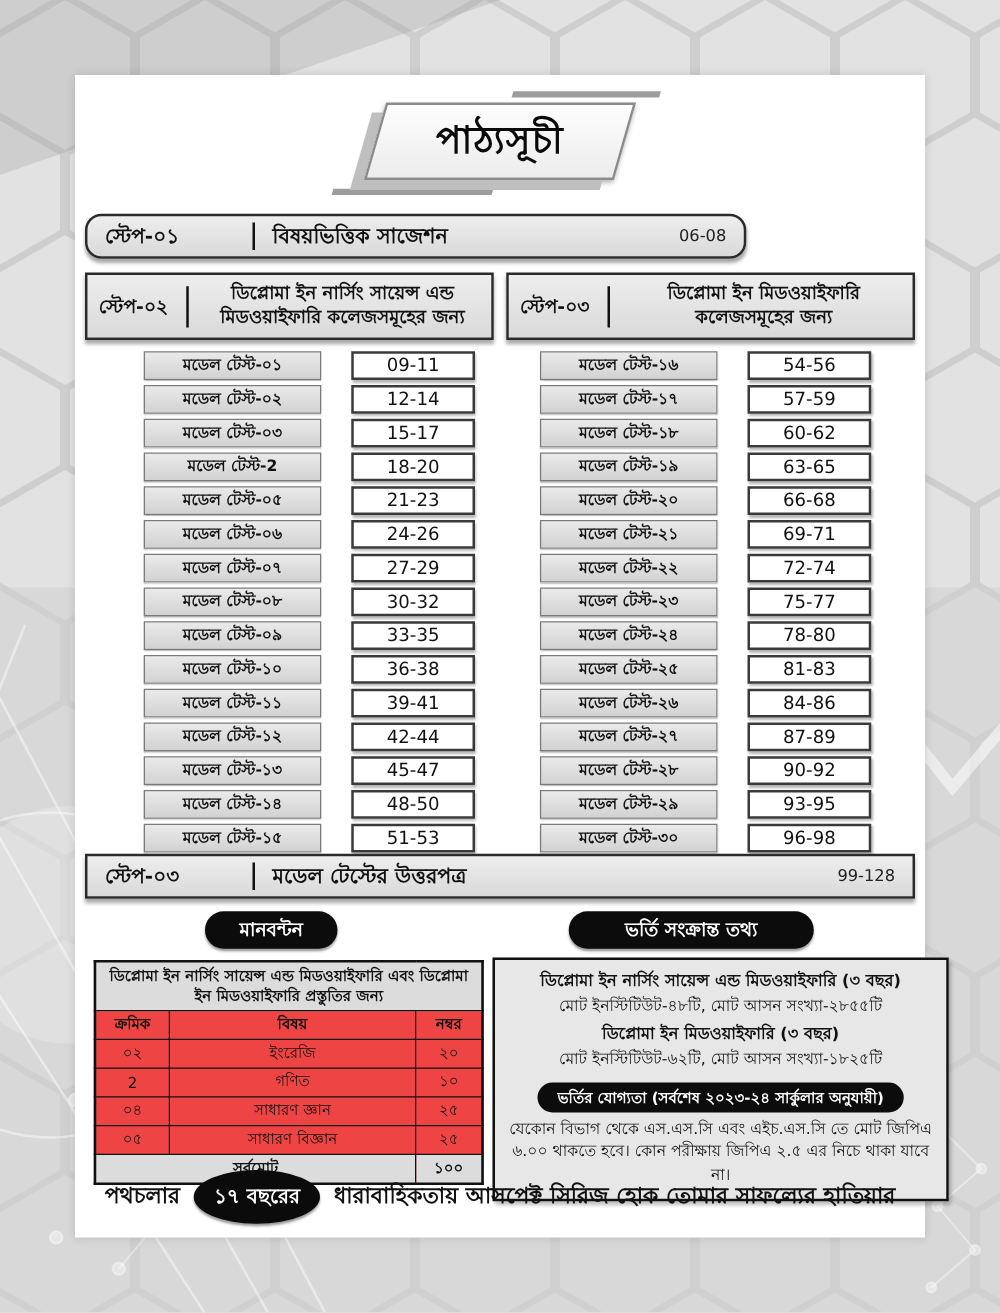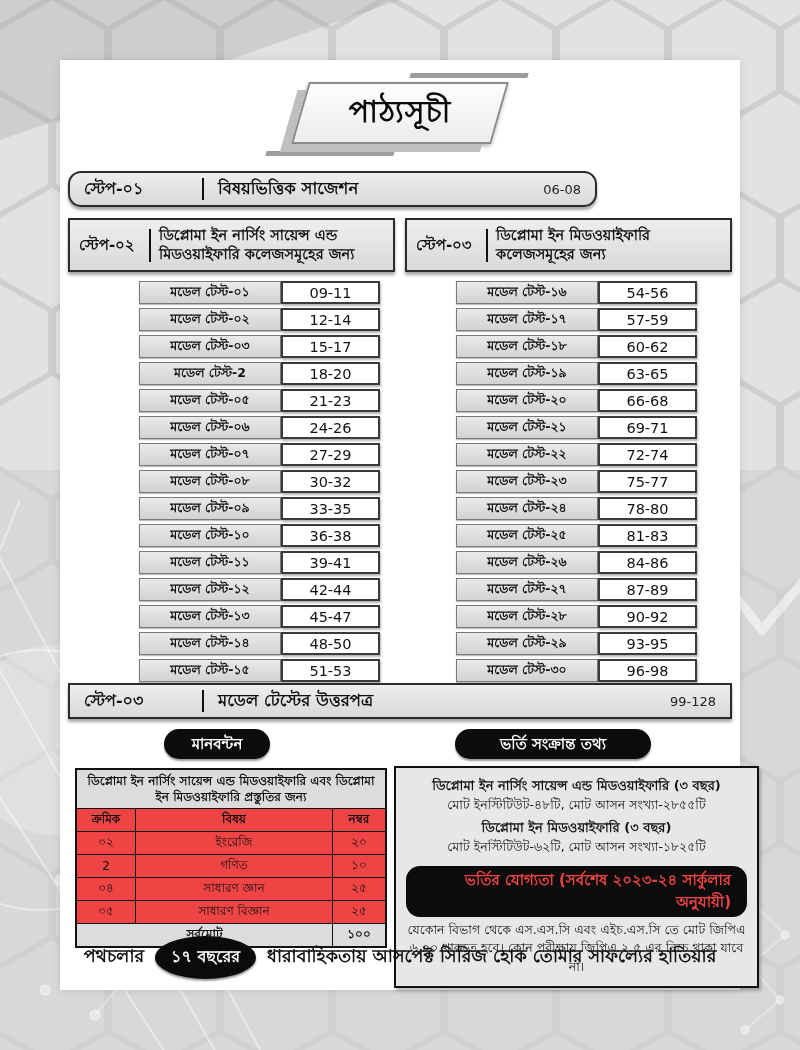--- a/index.html
+++ b/index.html
@@ -30,27 +30,27 @@
   #step1-bar{left:8px;top:111px;width:529px;height:36px;border-radius:13px;}
   #answer-bar{left:8px;top:623px;width:664px;height:36px;}
 
   
   #col-headers{position:absolute;left:8px;top:158px;width:664px;height:54px;display:flex;gap:10px;}
   .col-head{display:flex;align-items:center;flex:1;height:100%;box-sizing:border-box;
       background:linear-gradient(180deg,#eeeeee,#d9d9d9);border:2px solid #2b2b2b;
       box-shadow:0 3px 3px rgba(0,0,0,.35);}
   .col-head .step-label{min-width:62px;padding-left:9px;font-size:15px;}
   .col-head .vdiv{margin:0 8px;}
-  .col-title{flex:1;font-weight:bold;font-size:14.5px;line-height:1.3;padding-right:4px;}
+  .col-title{flex:1;text-align:center;font-weight:bold;font-size:14.5px;line-height:1.3;padding-right:4px;}
 
   
   .test-list{position:absolute;top:221px;width:265px;}
   #list-0{left:55px;}
   #list-1{left:372px;}
-  .test-row{display:flex;justify-content:space-between;height:23px;margin-bottom:4px;margin-left:24px;}
+  .test-row{display:flex;justify-content:space-between;height:23px;margin-bottom:4px;}
   .test-label{width:142px;background:linear-gradient(180deg,#eaeaea,#d2d2d2);border:1px solid #7a7a7a;
       display:flex;align-items:center;justify-content:center;font-size:12.5px;font-weight:600;
       box-shadow:0 1px 1px rgba(0,0,0,.25);box-sizing:border-box;}
   .test-pages{width:99px;background:#fff;border:2px solid #3a3a3a;display:flex;align-items:center;
       justify-content:center;font-size:14.5px;box-shadow:1px 2px 2px rgba(0,0,0,.3);box-sizing:border-box;}
 
   
   .pill{position:absolute;background:#0c0c0c;color:#fff;font-weight:bold;border-radius:17px;
       display:flex;align-items:center;justify-content:center;box-shadow:0 2px 2px rgba(0,0,0,.4);}
   #pill-marks{left:104px;top:669px;width:106px;height:30px;font-size:15px;}
@@ -63,22 +63,22 @@
   .t-title{background:#dcdcdc;font-weight:bold;font-size:12px;line-height:1.35;padding:3px 8px !important;}
   .t-colhead{font-weight:bold;}
   .t-total{background:#dcdcdc;font-weight:bold;}
 
   
   #adm-box{position:absolute;left:310px;top:706px;width:365px;box-sizing:border-box;
       background:#e7e7e7;border:2px solid #111;padding:8px 10px 9px;text-align:center;
       font-size:12.5px;line-height:1.5;box-shadow:2px 3px 3px rgba(0,0,0,.25);margin-left:24px;}
   .adm-title{font-weight:bold;font-size:13px;}
   .adm-detail{font-size:12.5px;margin-bottom:4px;}
-  .adm-pill{display:inline-block;background:#0c0c0c;color:#ef4444;border-radius:14px;
-      padding:3px 16px;font-weight:bold;font-size:15px;margin:5px 0 4px;text-align:right;}
+  .adm-pill{display:inline-block;background:#0c0c0c;color:#ffffff;border-radius:14px;
+      padding:3px 16px;font-weight:bold;font-size:12px;margin:5px 0 4px;text-align:right;}
   .adm-text{font-size:12.5px;}
 
   
   #footer{position:absolute;left:0;top:876px;width:100%;display:flex;align-items:center;
       justify-content:center;gap:11px;font-weight:bold;font-size:17.5px;}
   .badge{background:#0b0b0b;color:#fff;border-radius:50%;padding:8px 16px;font-size:16px;
       box-shadow:0 2px 2px rgba(0,0,0,.4);}
 </style>
 </head>
 <body>

